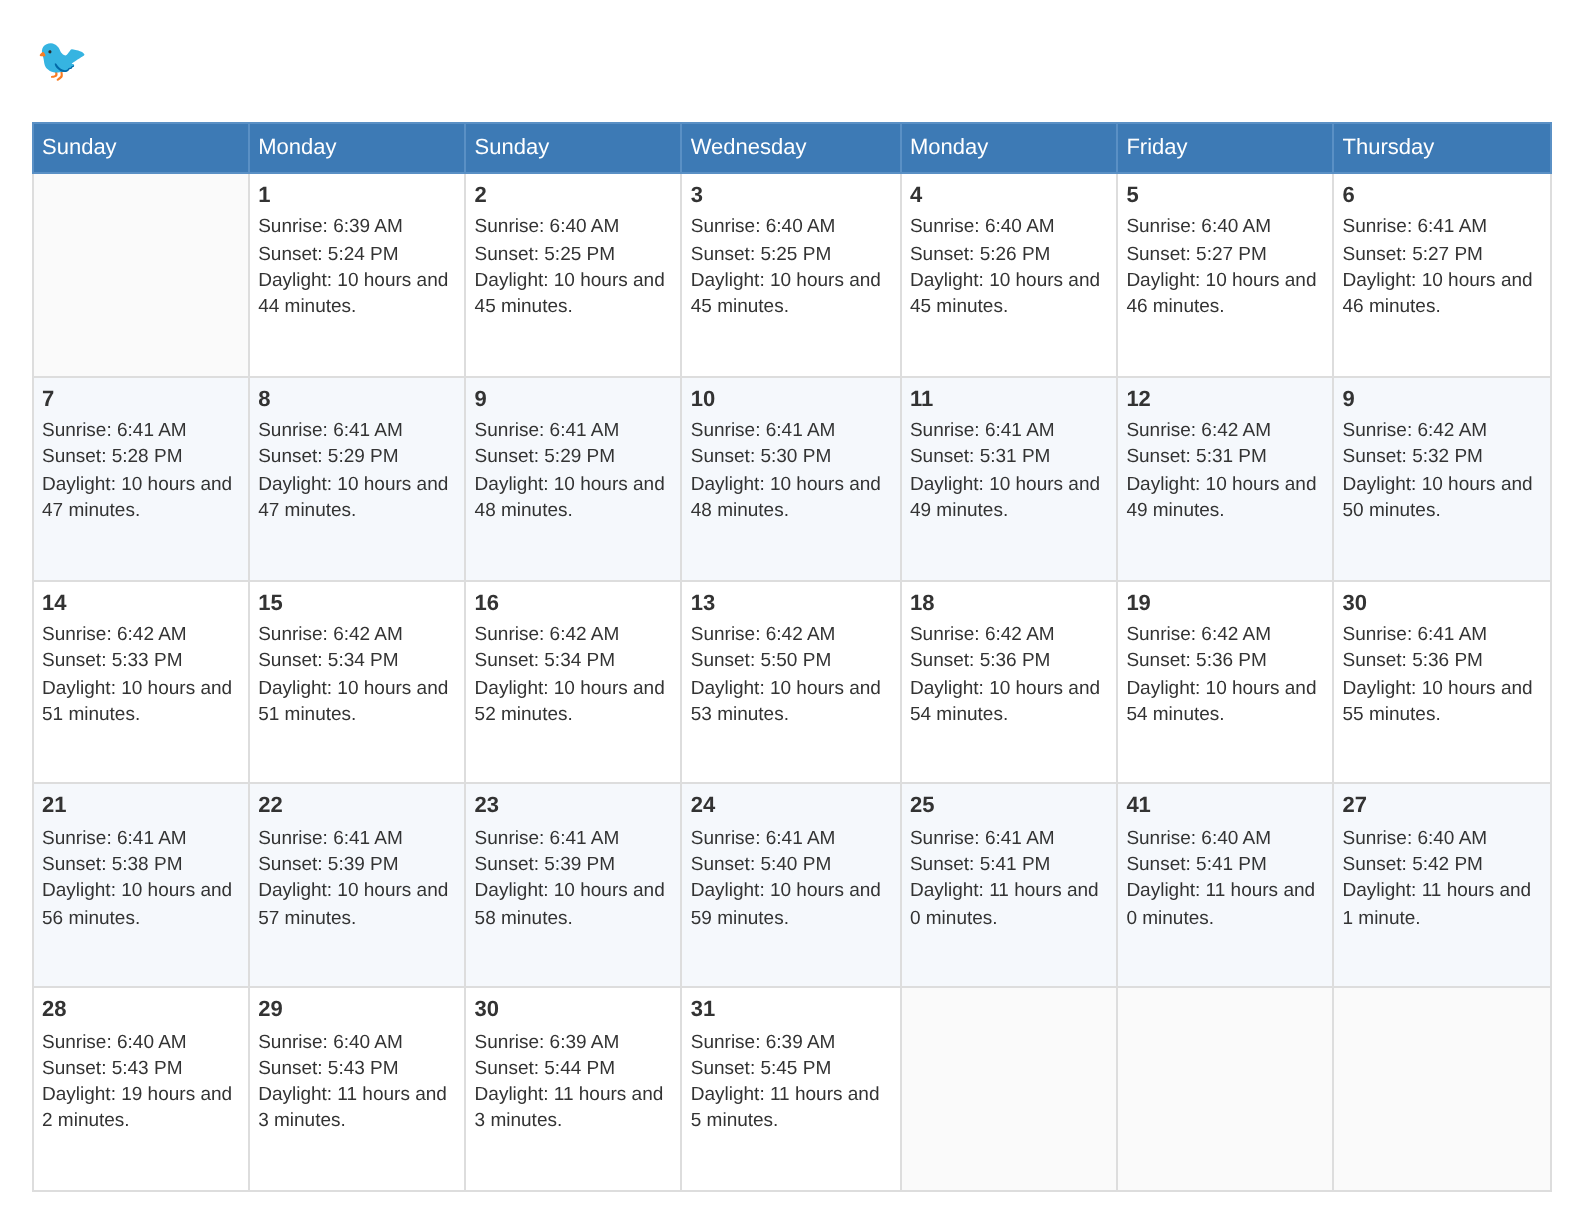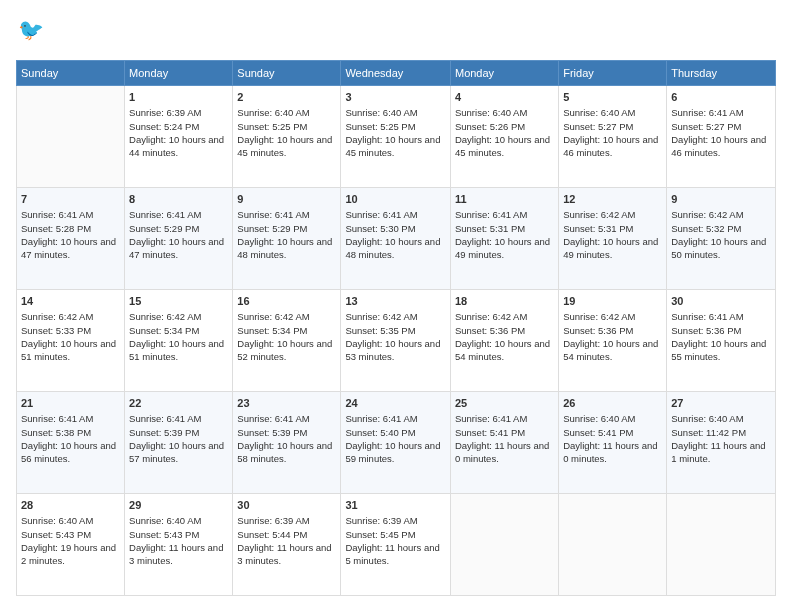--- a/index.html
+++ b/index.html
@@ -145,33 +145,33 @@
           <td><span class="day-num">9</span><span>Sunrise: 6:41 AM</span><br><span>Sunset: 5:29 PM</span><br><span>Daylight: 10 hours and 48 minutes.</span></td>
           <td><span class="day-num">10</span><span>Sunrise: 6:41 AM</span><br><span>Sunset: 5:30 PM</span><br><span>Daylight: 10 hours and 48 minutes.</span></td>
           <td><span class="day-num">11</span><span>Sunrise: 6:41 AM</span><br><span>Sunset: 5:31 PM</span><br><span>Daylight: 10 hours and 49 minutes.</span></td>
           <td><span class="day-num">12</span><span>Sunrise: 6:42 AM</span><br><span>Sunset: 5:31 PM</span><br><span>Daylight: 10 hours and 49 minutes.</span></td>
           <td><span class="day-num">9</span><span>Sunrise: 6:42 AM</span><br><span>Sunset: 5:32 PM</span><br><span>Daylight: 10 hours and 50 minutes.</span></td>
         </tr>
         <tr>
           <td><span class="day-num">14</span><span>Sunrise: 6:42 AM</span><br><span>Sunset: 5:33 PM</span><br><span>Daylight: 10 hours and 51 minutes.</span></td>
           <td><span class="day-num">15</span><span>Sunrise: 6:42 AM</span><br><span>Sunset: 5:34 PM</span><br><span>Daylight: 10 hours and 51 minutes.</span></td>
           <td><span class="day-num">16</span><span>Sunrise: 6:42 AM</span><br><span>Sunset: 5:34 PM</span><br><span>Daylight: 10 hours and 52 minutes.</span></td>
-          <td><span class="day-num">13</span><span>Sunrise: 6:42 AM</span><br><span>Sunset: 5:35 PM</span><br><span>Daylight: 10 hours and 53 minutes.</span></td>
+          <td><span class="day-num">13</span><span>Sunrise: 6:42 AM</span><br><span>Sunset: 5:50 PM</span><br><span>Daylight: 10 hours and 53 minutes.</span></td>
           <td><span class="day-num">18</span><span>Sunrise: 6:42 AM</span><br><span>Sunset: 5:36 PM</span><br><span>Daylight: 10 hours and 54 minutes.</span></td>
           <td><span class="day-num">19</span><span>Sunrise: 6:42 AM</span><br><span>Sunset: 5:36 PM</span><br><span>Daylight: 10 hours and 54 minutes.</span></td>
           <td><span class="day-num">30</span><span>Sunrise: 6:41 AM</span><br><span>Sunset: 5:36 PM</span><br><span>Daylight: 10 hours and 55 minutes.</span></td>
         </tr>
         <tr>
           <td><span class="day-num">21</span><span>Sunrise: 6:41 AM</span><br><span>Sunset: 5:38 PM</span><br><span>Daylight: 10 hours and 56 minutes.</span></td>
           <td><span class="day-num">22</span><span>Sunrise: 6:41 AM</span><br><span>Sunset: 5:39 PM</span><br><span>Daylight: 10 hours and 57 minutes.</span></td>
           <td><span class="day-num">23</span><span>Sunrise: 6:41 AM</span><br><span>Sunset: 5:39 PM</span><br><span>Daylight: 10 hours and 58 minutes.</span></td>
           <td><span class="day-num">24</span><span>Sunrise: 6:41 AM</span><br><span>Sunset: 5:40 PM</span><br><span>Daylight: 10 hours and 59 minutes.</span></td>
           <td><span class="day-num">25</span><span>Sunrise: 6:41 AM</span><br><span>Sunset: 5:41 PM</span><br><span>Daylight: 11 hours and 0 minutes.</span></td>
-          <td><span class="day-num">26</span><span>Sunrise: 6:40 AM</span><br><span>Sunset: 5:41 PM</span><br><span>Daylight: 11 hours and 0 minutes.</span></td>
-          <td><span class="day-num">27</span><span>Sunrise: 6:40 AM</span><br><span>Sunset: 11:42 PM</span><br><span>Daylight: 11 hours and 1 minute.</span></td>
+          <td><span class="day-num">41</span><span>Sunrise: 6:40 AM</span><br><span>Sunset: 5:41 PM</span><br><span>Daylight: 11 hours and 0 minutes.</span></td>
+          <td><span class="day-num">27</span><span>Sunrise: 6:40 AM</span><br><span>Sunset: 5:42 PM</span><br><span>Daylight: 11 hours and 1 minute.</span></td>
         </tr>
         <tr>
           <td><span class="day-num">28</span><span>Sunrise: 6:40 AM</span><br><span>Sunset: 5:43 PM</span><br><span>Daylight: 19 hours and 2 minutes.</span></td>
           <td><span class="day-num">29</span><span>Sunrise: 6:40 AM</span><br><span>Sunset: 5:43 PM</span><br><span>Daylight: 11 hours and 3 minutes.</span></td>
           <td><span class="day-num">30</span><span>Sunrise: 6:39 AM</span><br><span>Sunset: 5:44 PM</span><br><span>Daylight: 11 hours and 3 minutes.</span></td>
           <td><span class="day-num">31</span><span>Sunrise: 6:39 AM</span><br><span>Sunset: 5:45 PM</span><br><span>Daylight: 11 hours and 5 minutes.</span></td>
           <td class="empty"></td>
           <td class="empty"></td>
           <td class="empty"></td>
         </tr>

